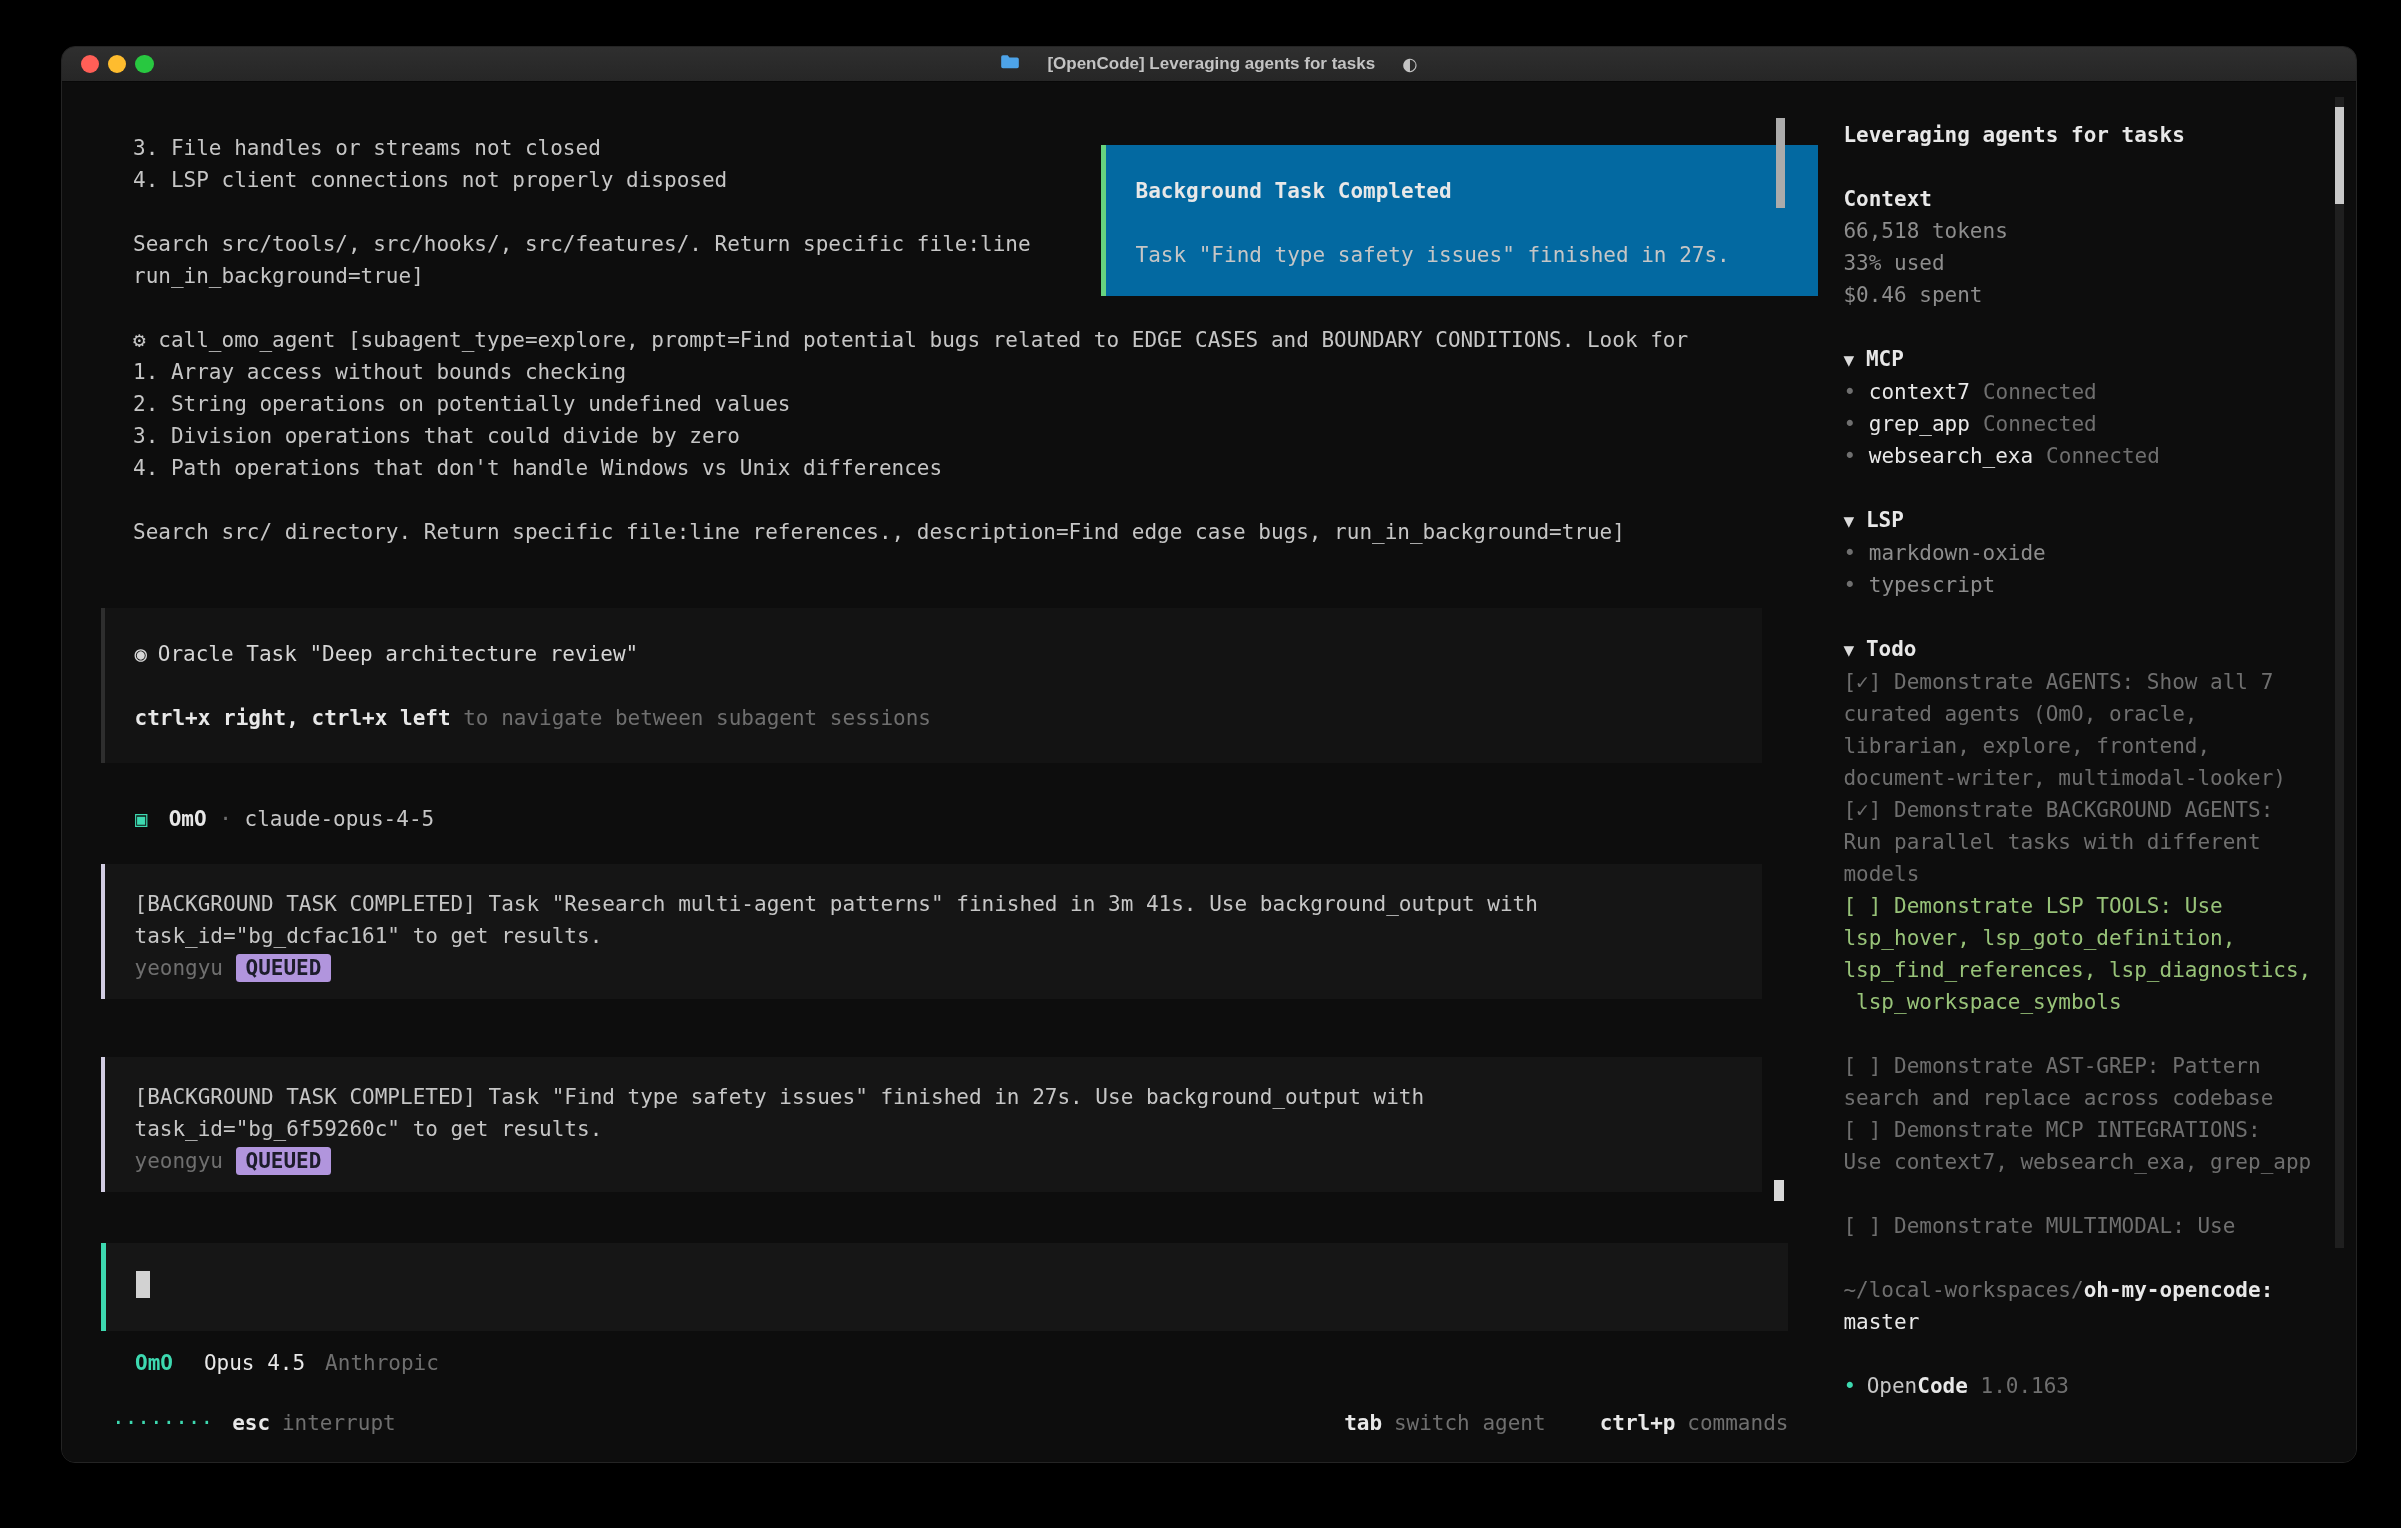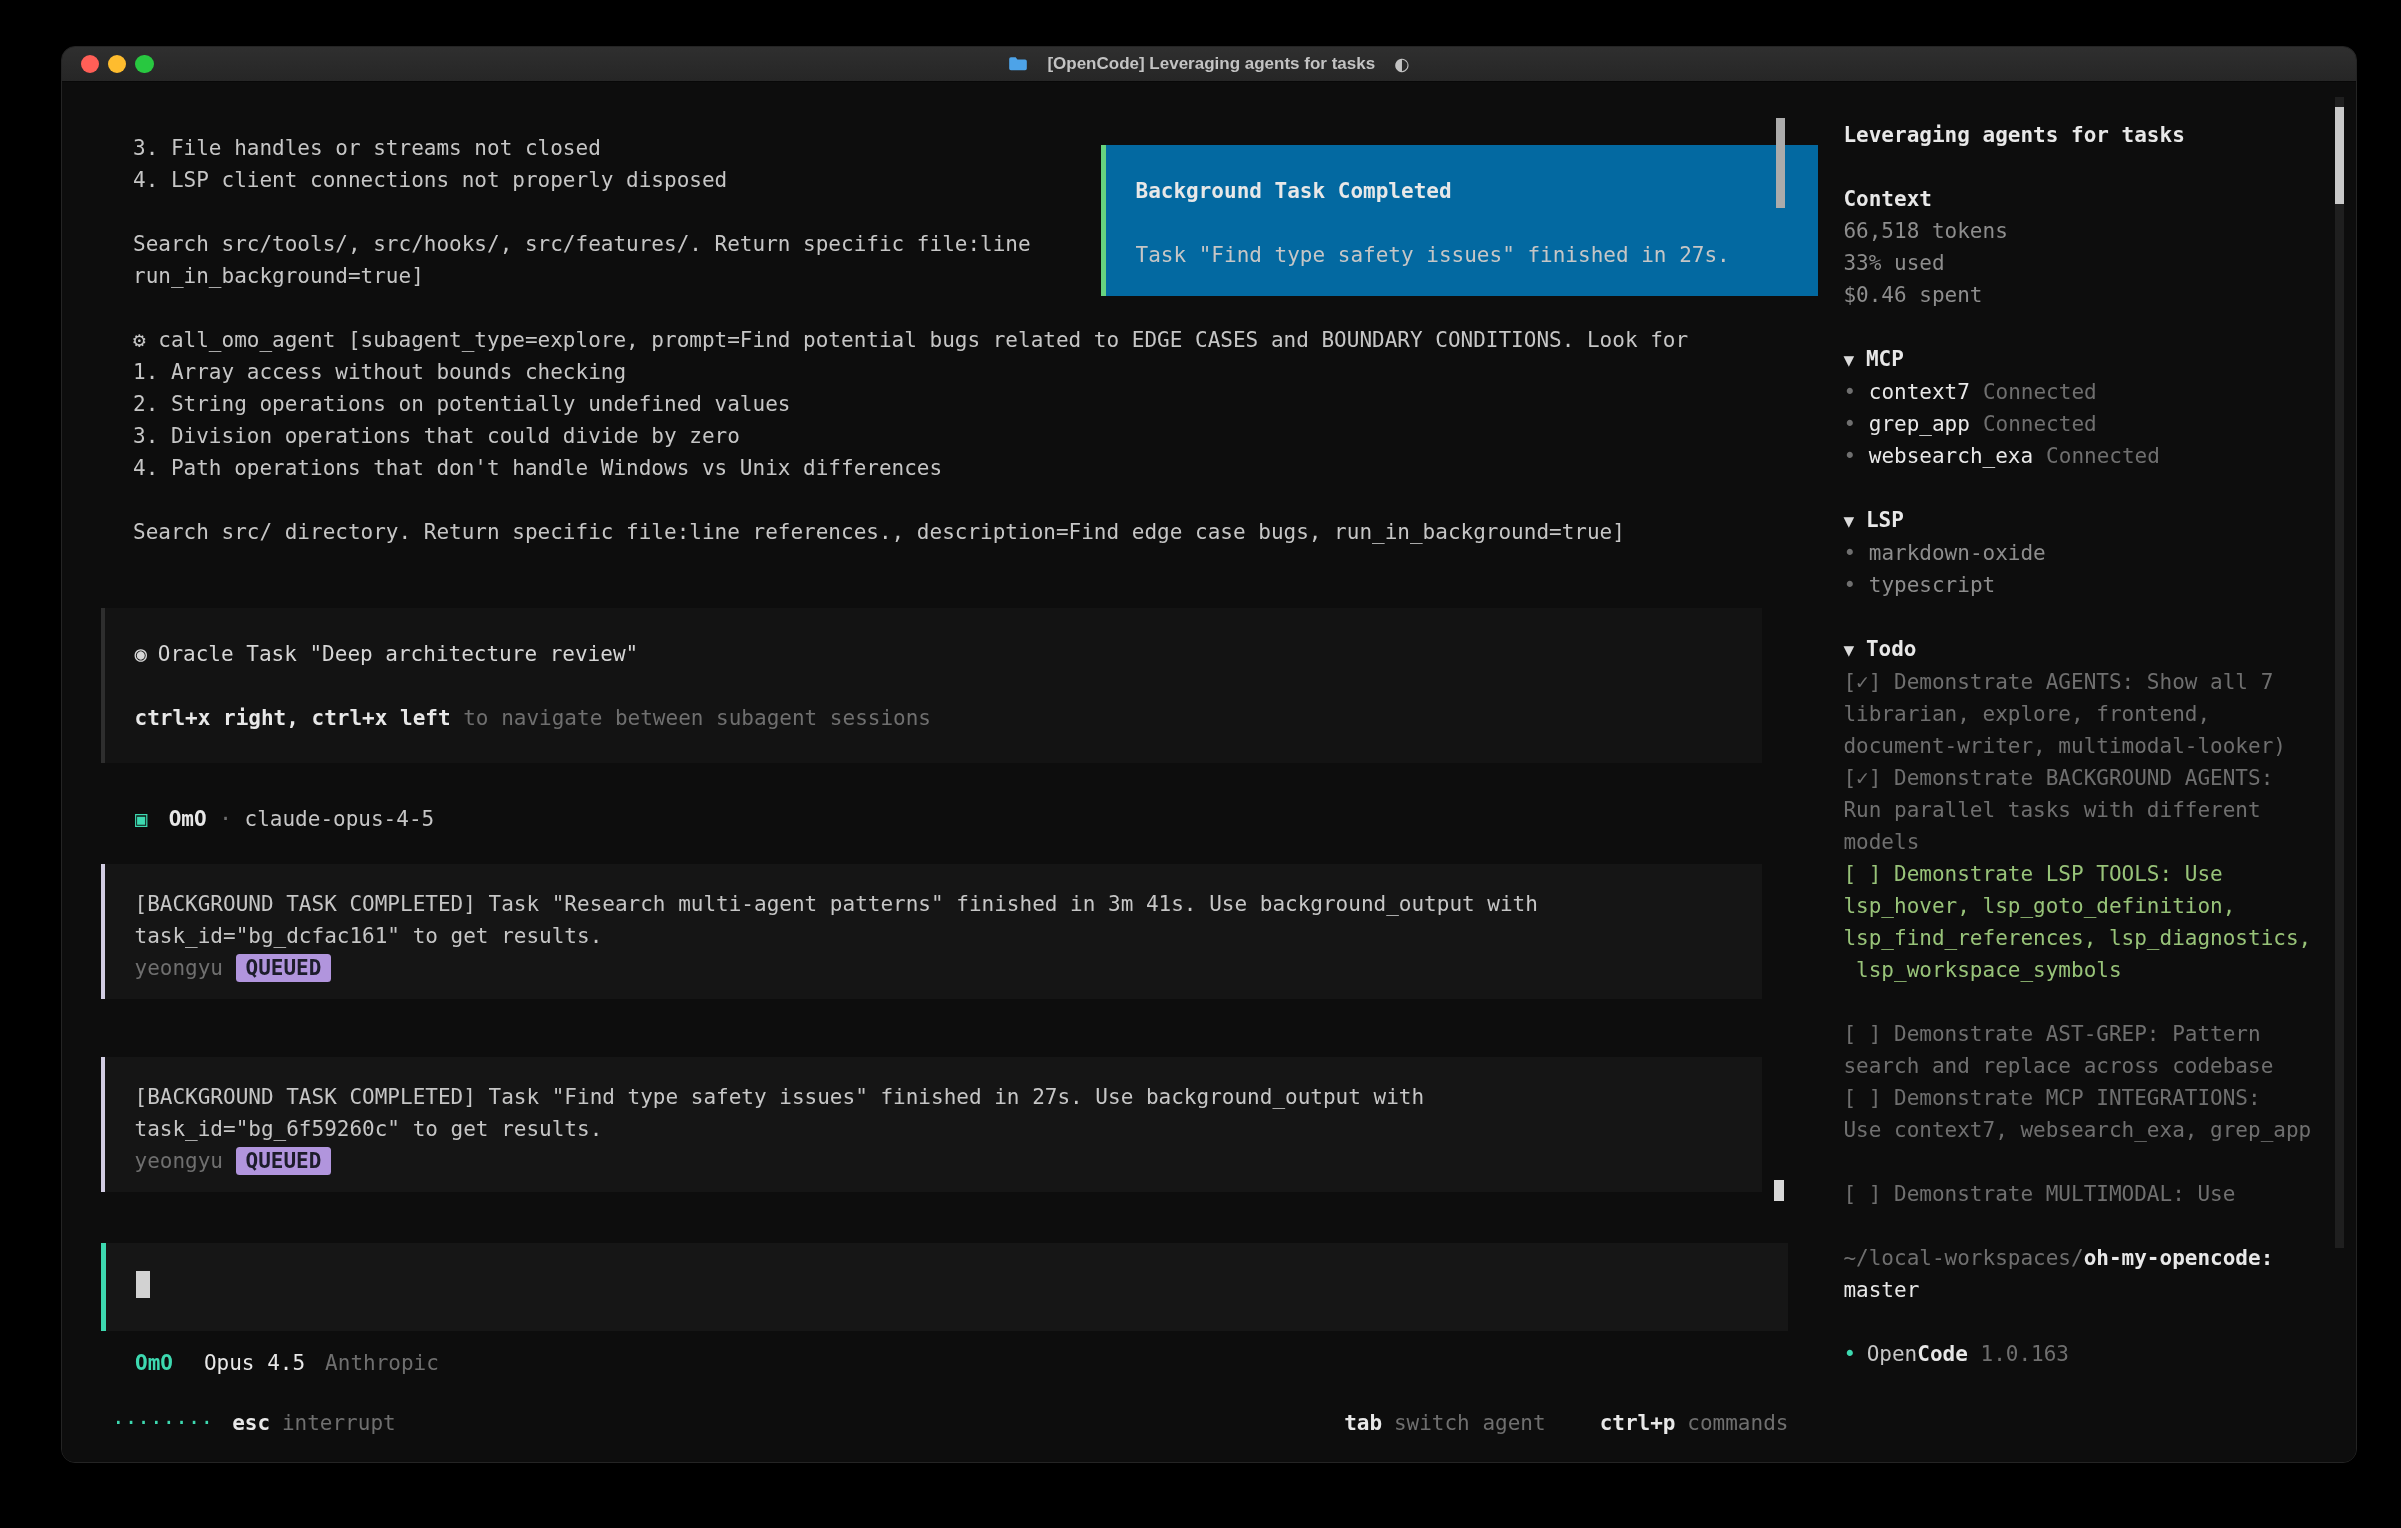--- a/index.html
+++ b/index.html
@@ -5,21 +5,21 @@
   *{box-sizing:border-box;margin:0;padding:0}
   html,body{width:2401px;height:1528px;background:#000;overflow:hidden}
   body{font-family:"DejaVu Sans Mono","DejaVu Sans",monospace;font-size:21px;line-height:32px;color:#c6c6c6}
   .stage{position:relative;width:2401px;height:1528px}
   .window{position:absolute;left:61px;top:46px;width:2296px;height:1417px;background:#0d0d0d;border:0.6px solid #242424;border-radius:14px;overflow:hidden;box-shadow:0 23.6px 83px rgba(0,0,0,.85)}
   
   .titlebar{height:35px;background:linear-gradient(#2f2f2f,#262626);border-bottom:0.6px solid #080808;display:flex;align-items:center;justify-content:center;position:relative}
   .traffic{position:absolute;left:19px;top:0;height:100%;display:flex;align-items:center;gap:8.9px}
   .light{width:18.3px;height:18.3px;border-radius:50%;display:inline-block}
   .red{background:#ff5f57}.yellow{background:#febc2e}.green{background:#28c840}
-  .title{display:flex;align-items:center;gap:19px;font-family:"Liberation Sans","DejaVu Sans",sans-serif;font-size:17px;font-weight:bold;color:#c3c3c3;line-height:normal}
+  .title{display:flex;align-items:flex-start;gap:27px;font-family:"Liberation Sans","DejaVu Sans",sans-serif;font-size:17px;font-weight:bold;color:#c3c3c3;line-height:normal}
   .rec{font-family:"DejaVu Sans",sans-serif;font-weight:normal;font-size:17.7px;color:#c3c3c3}
   
   .content{display:flex;height:1382px}
   .main{width:1758px;height:100%;position:relative;padding-top:50px;background:#0d0d0d}
   .sidebar{width:538px;height:100%;position:relative;padding:37px 23.6px 0 25px;background:#0d0d0d}
   .line{white-space:pre;min-height:32px}
   .sp{height:32px}
   
   .s-fg{color:#c6c6c6}
   .s-white{color:#e8e8e8}
@@ -169,20 +169,21 @@
         <div>
             <div class="line"><span class="s-dim">• </span><span class="s-mid">markdown-oxide</span></div>
             <div class="line"><span class="s-dim">• </span><span class="s-mid">typescript</span></div>
           </div>
         <div class="sp"></div>
 
         <div class="line hdr-line"><span class="tri">▼</span><span class="s-white b">Todo</span></div>
         <div>
             <div class="todo-item done">
               <div class="line">[✓] Demonstrate AGENTS: Show all 7</div>
+              <div class="line">curated agents (OmO, oracle,</div>
               <div class="line">librarian, explore, frontend,</div>
               <div class="line">document-writer, multimodal-looker)</div>
             </div>
             <div class="todo-item done">
               <div class="line">[✓] Demonstrate BACKGROUND AGENTS:</div>
               <div class="line">Run parallel tasks with different</div>
               <div class="line">models</div>
             </div>
             <div class="todo-item active">
               <div class="line">[ ] Demonstrate LSP TOOLS: Use</div>

